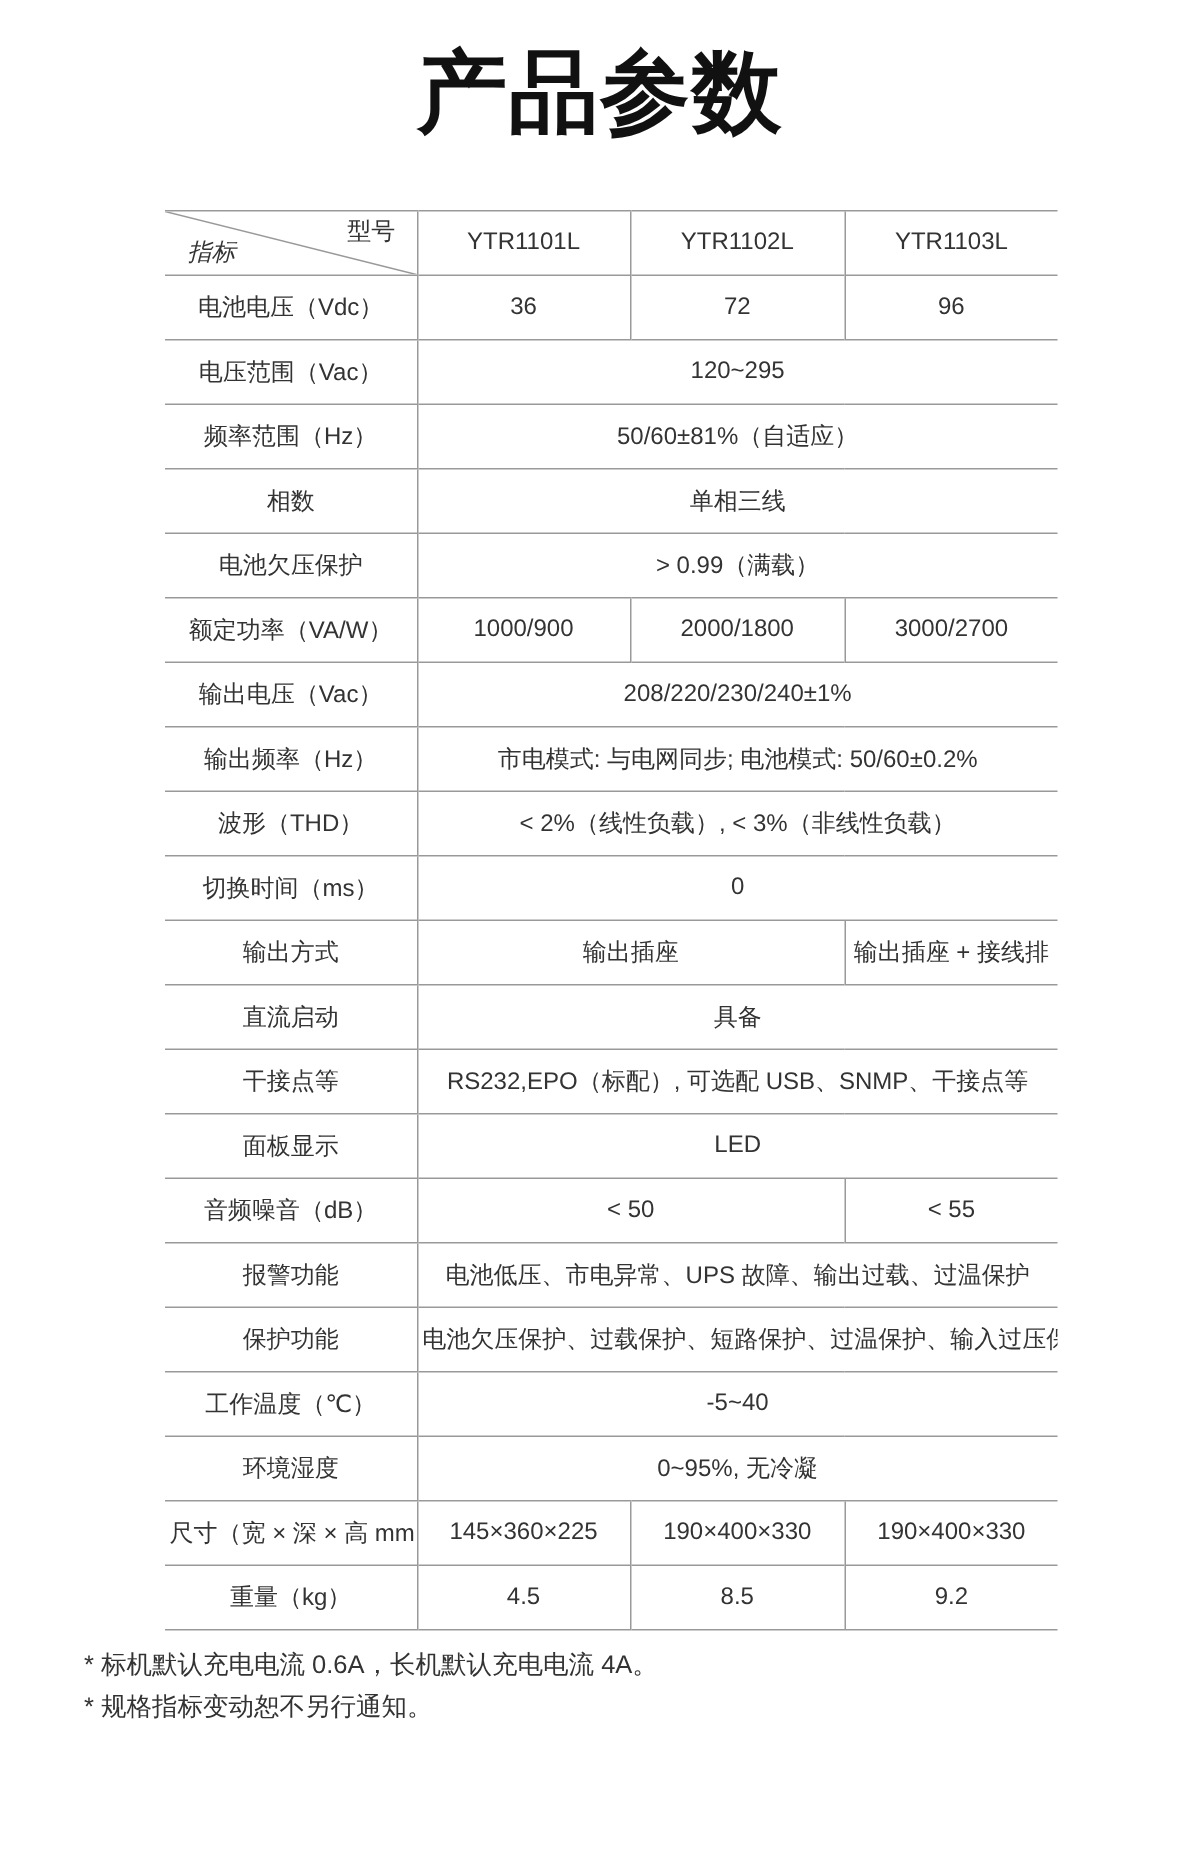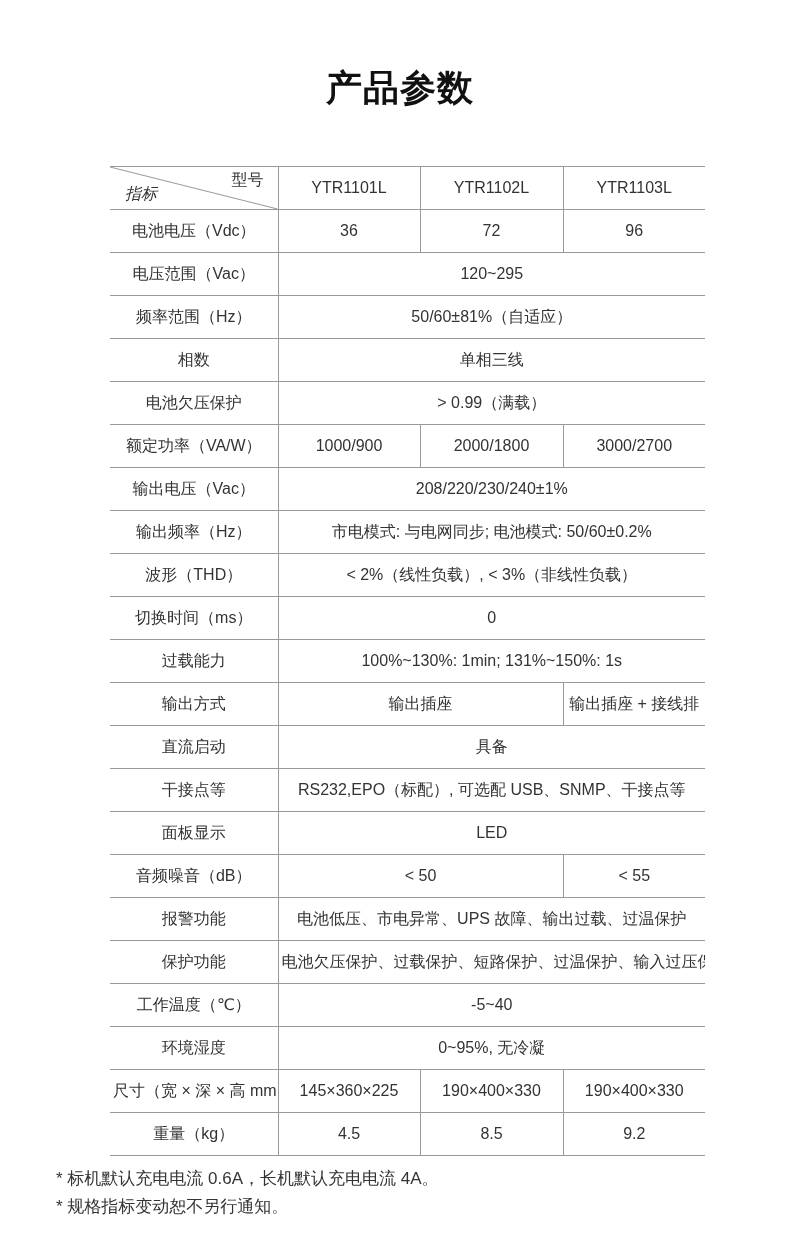--- a/index.html
+++ b/index.html
@@ -17,23 +17,23 @@
   }
   .page{
     position:relative;
     width:800px;
     height:1238px;
     background:var(--bg);
     overflow:hidden;
   }
   .page-title{
     margin:0;
-    padding-top:62px;
+    padding-top:36px;
     text-align:center;
-    font-size:36px;
+    font-size:60px;
     line-height:52px;
     font-weight:700;
     color:var(--title);
     letter-spacing:1px;
   }
   table.spec{
     border-collapse:collapse;
     table-layout:fixed;
     width:595px;
     margin:52px 0 0 110px;
@@ -163,24 +163,20 @@
     <tr>
       <td>波形（THD）</td>
       <td colspan="3">&lt; 2%（线性负载）, &lt; 3%（非线性负载）</td>
     </tr>
 
     <tr>
       <td>切换时间（ms）</td>
       <td colspan="3">0</td>
     </tr>
 
-    <tr>
-      <td>过载能力</td>
-      <td colspan="3">100%~130%: 1min; 131%~150%: 1s</td>
-    </tr>
 
     <tr>
       <td>输出方式</td>
       <td colspan="2">输出插座</td>
       <td>输出插座 + 接线排</td>
     </tr>
 
     <tr>
       <td>直流启动</td>
       <td colspan="3">具备</td>

